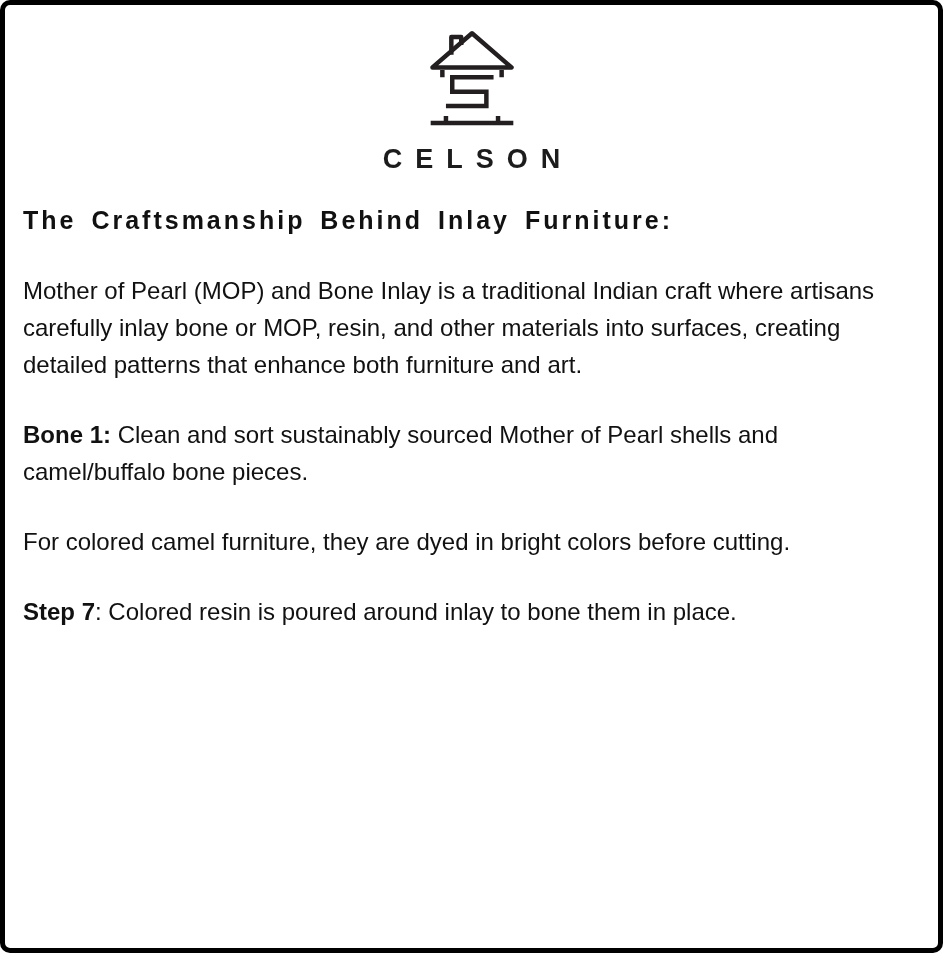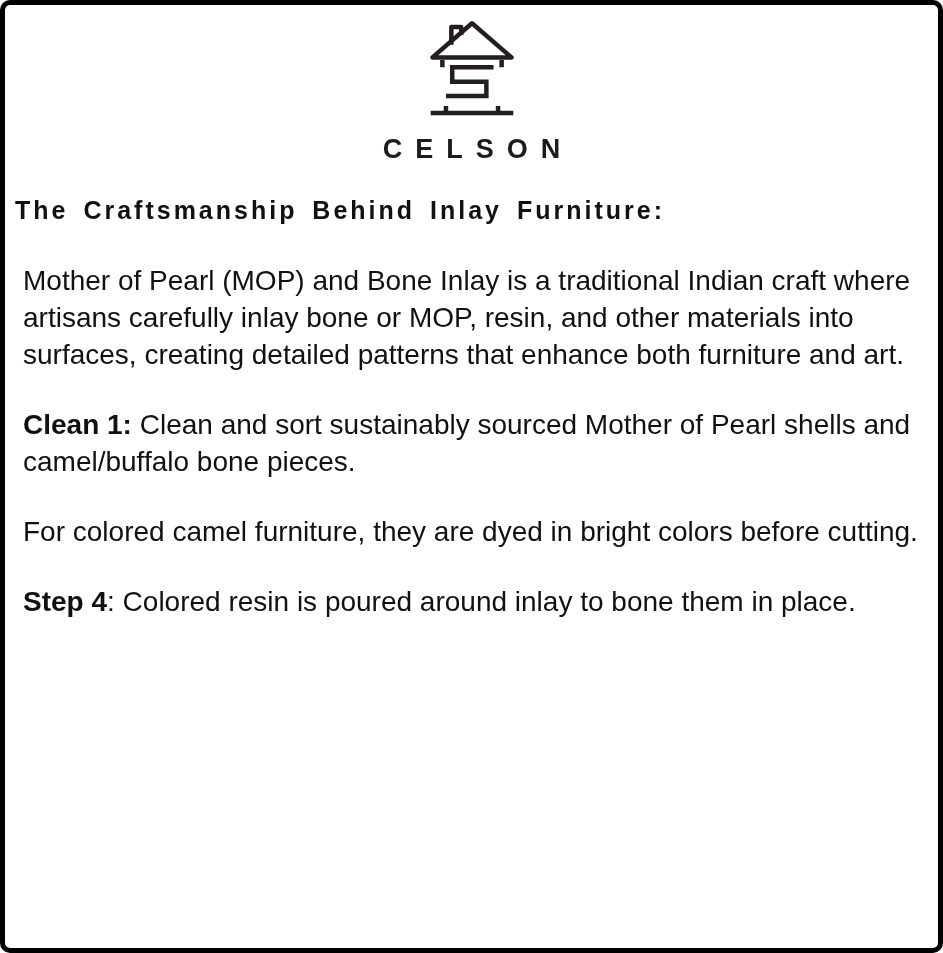--- a/index.html
+++ b/index.html
@@ -14,52 +14,52 @@
     box-sizing: border-box;
     border: 5px solid #000000;
     border-radius: 10px;
     background: #ffffff;
     font-family: "Liberation Sans", sans-serif;
     color: #000000;
     overflow: hidden;
   }
   .logo-wrap {
     text-align: center;
-    padding-top: 12px;
+    padding-top: 22px;
   }
   .logo-svg {
     display: block;
     margin: 0 auto;
     width: 92px;
     height: 106px;
   }
   .brand {
     text-align: center;
     font-size: 27px;
     font-weight: 700;
     letter-spacing: 13px;
     text-indent: 13px; 
     line-height: 40px;
     margin-top: 6px;
     color: #1c1c1c;
   }
   .heading {
     margin: 23px 0 33px 0;
-    padding: 0 24px 0 10px;
+    padding: 0 24px 0 18px;
     font-size: 25px;
     font-weight: 700;
     letter-spacing: 3px;
     word-spacing: 5px;
     line-height: 37px;
     color: #111111;
   }
   .para {
     margin: 0 0 33px 0;
     padding: 0 12px 0 18px;
-    font-size: 28px;
+    font-size: 24px;
     font-weight: 400;
     line-height: 37px;
     max-width: 923px;
     color: #111111;
   }
   .para .b {
     font-weight: 700;
   }
   .logo-stroke {
     fill: none;
@@ -87,22 +87,22 @@
 
       <path class="logo-stroke" d="M4 107 L96 107"></path>
     </svg>
     <div class="brand">CELSON</div>
   </div>
 
   <h1 class="heading">The Craftsmanship Behind Inlay Furniture:</h1>
 
   <p class="para">Mother of Pearl (MOP) and Bone Inlay is a traditional Indian craft where artisans carefully inlay bone or MOP, resin, and other materials into surfaces, creating detailed patterns that enhance both furniture and art.</p>
 
-  <p class="para"><span class="b">Clean 1:</span><span> Clean and sort sustainably sourced Mother of Pearl shells and camel/buffalo bone pieces.</span></p>
+  <p class="para"><span class="b">Bone 1:</span><span> Clean and sort sustainably sourced Mother of Pearl shells and camel/buffalo bone pieces.</span></p>
 
   <p class="para"><span>For colored camel furniture, they are dyed in bright colors before cutting.</span></p>
 
 
 
-  <p class="para"><span class="b">Step 4</span><span>: Colored resin is poured around inlay to bone them in place.</span></p>
+  <p class="para"><span class="b">Step 7</span><span>: Colored resin is poured around inlay to bone them in place.</span></p>
 
 
 </div>
 
 </body></html>

